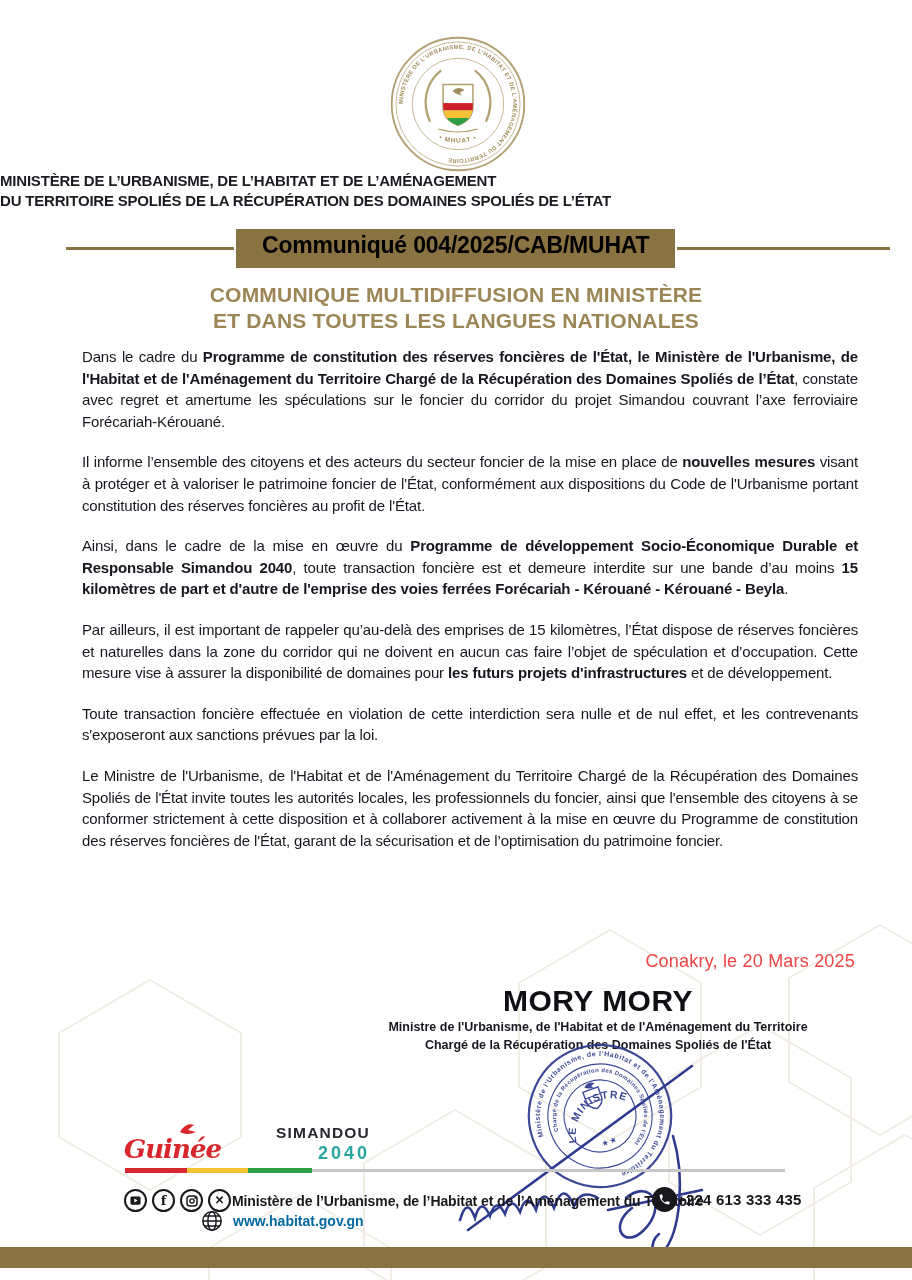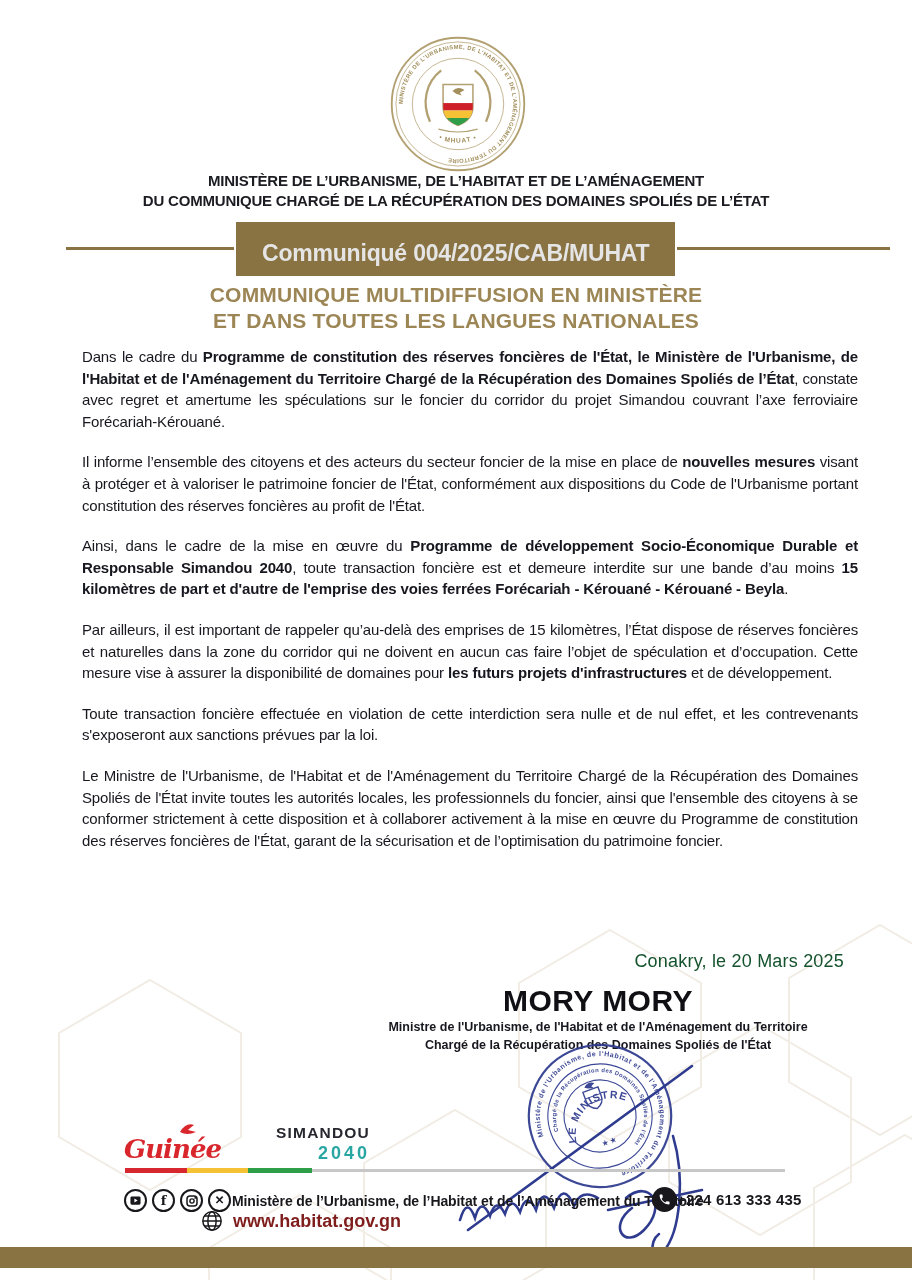--- a/index.html
+++ b/index.html
@@ -6,48 +6,48 @@
   .page{
     position:relative;width:912px;height:1280px;margin:0 auto;
     background:#ffffff;overflow:hidden;
     font-family:"Liberation Sans",sans-serif;color:#16161d;
   }
   .hex-bg{position:absolute;left:0;top:0;width:912px;height:1280px;pointer-events:none;}
 
   
   .seal{position:absolute;left:388px;top:34px;width:140px;height:140px;}
   .ministry-head{
-    position:absolute;left:0;top:171px;width:912px;text-align:center;
+    position:absolute;left:0;top:171px;width:912px;text-align:left;
     font-size:15px;font-weight:700;line-height:20px;color:#1b1b22;letter-spacing:-0.2px;
   }
   .banner-row{
     position:absolute;left:66px;top:227px;width:824px;height:43px;
     display:flex;align-items:center;
   }
   .rule{height:3px;background:#8a7342;}
   .rule.left{width:168px;}
   .rule.right{flex:1;}
   .banner{
-    background:#8a7342;color:#e5e5e5;font-size:23px;font-weight:700;
-    padding:18px 26px 9px;letter-spacing:-0.2px;white-space:nowrap;margin:0 2px;
+    background:#8a7342;color:#000000;font-size:23px;font-weight:700;
+    padding:3px 26px 9px;letter-spacing:-0.2px;white-space:nowrap;margin:0 2px;
   }
   .subtitle{
     position:absolute;left:0;top:282px;width:912px;text-align:center;
     color:#9d8655;font-size:21px;font-weight:700;line-height:26px;letter-spacing:0.2px;
   }
 
   
   .bodytext{position:absolute;left:82px;top:346px;width:776px;}
   .bodytext p{
     margin:0 0 19px 0;font-size:15px;line-height:21.6px;text-align:justify;
     color:#17171f;letter-spacing:-0.15px;
   }
   .bodytext .b{font-weight:700;}
   .dateline{
-    position:absolute;right:68px;top:951px;font-size:18px;color:#14532d;letter-spacing:0.2px;margin-left:33px;
+    position:absolute;right:57px;top:951px;font-size:18px;color:#ef4444;letter-spacing:0.2px;margin-left:33px;
   }
 
   
   .sig-block{position:absolute;left:288px;top:984px;width:620px;text-align:center;}
   .sig-name{font-size:30px;font-weight:800;letter-spacing:0.5px;color:#0f0f14;}
   .sig-title{font-size:12.5px;font-weight:700;line-height:16.5px;color:#17171f;margin-top:1px;}
   .scrawl{position:absolute;left:430px;top:1048px;width:300px;height:215px;}
   .stamp{position:absolute;left:525px;top:1041px;width:150px;height:150px;opacity:0.93;}
 
   
@@ -79,21 +79,21 @@
   .contact-ministry{
     position:absolute;left:232px;top:1193px;font-size:14px;font-weight:700;color:#17171c;letter-spacing:-0.1px;
   }
   .phone-badge{position:absolute;left:652px;top:1187px;display:flex;align-items:center;}
   .phone-circle{
     width:25px;height:25px;border-radius:50%;background:#17171c;
     display:flex;align-items:center;justify-content:center;
   }
   .phone-number{font-size:15px;font-weight:800;color:#17171c;letter-spacing:0.2px;}
   .website-row{position:absolute;left:201px;top:1210px;display:flex;align-items:center;gap:10px;}
-  .website-text{font-size:18px;font-weight:700;color:#7f1d1d;}
+  .website-text{font-size:14px;font-weight:700;color:#0369a1;}
 
   .bottom-bar{position:absolute;left:0;top:1247px;width:912px;height:21px;background:#8a7342;}
 
   .seal text,.stamp text{font-family:"Liberation Sans",sans-serif;}
 </style>
 </head>
 <body>
 
 <div class="page">
 
@@ -138,21 +138,21 @@
           <rect x="-16" y="18" width="32" height="10" fill="#2f9e49"></rect>
         </g>
         <path d="M -6,-11 Q 0,-17 7,-12 L 2,-9 L 4,-6 L -2,-8 Z" fill="#a38f5c"></path>
         <path d="M -21,30 Q 0,36 21,30" fill="none" stroke="#b2a071" stroke-width="1.3"></path>
       </g>
     </svg>
   </div>
 
   <div class="ministry-head">
     <div>MINISTÈRE DE L’URBANISME, DE L’HABITAT ET DE L’AMÉNAGEMENT</div>
-    <div>DU COMMUNIQUE CHARGÉ DE LA RÉCUPÉRATION DES DOMAINES SPOLIÉS DE L’ÉTAT</div>
+    <div>DU TERRITOIRE SPOLIÉS DE LA RÉCUPÉRATION DES DOMAINES SPOLIÉS DE L’ÉTAT</div>
   </div>
 
   <div class="banner-row">
     <div class="rule left"></div>
     <div class="banner">Communiqué 004/2025/CAB/MUHAT</div>
     <div class="rule right"></div>
   </div>
 
   <div class="subtitle">
     <div>COMMUNIQUE MULTIDIFFUSION EN MINISTÈRE</div>

